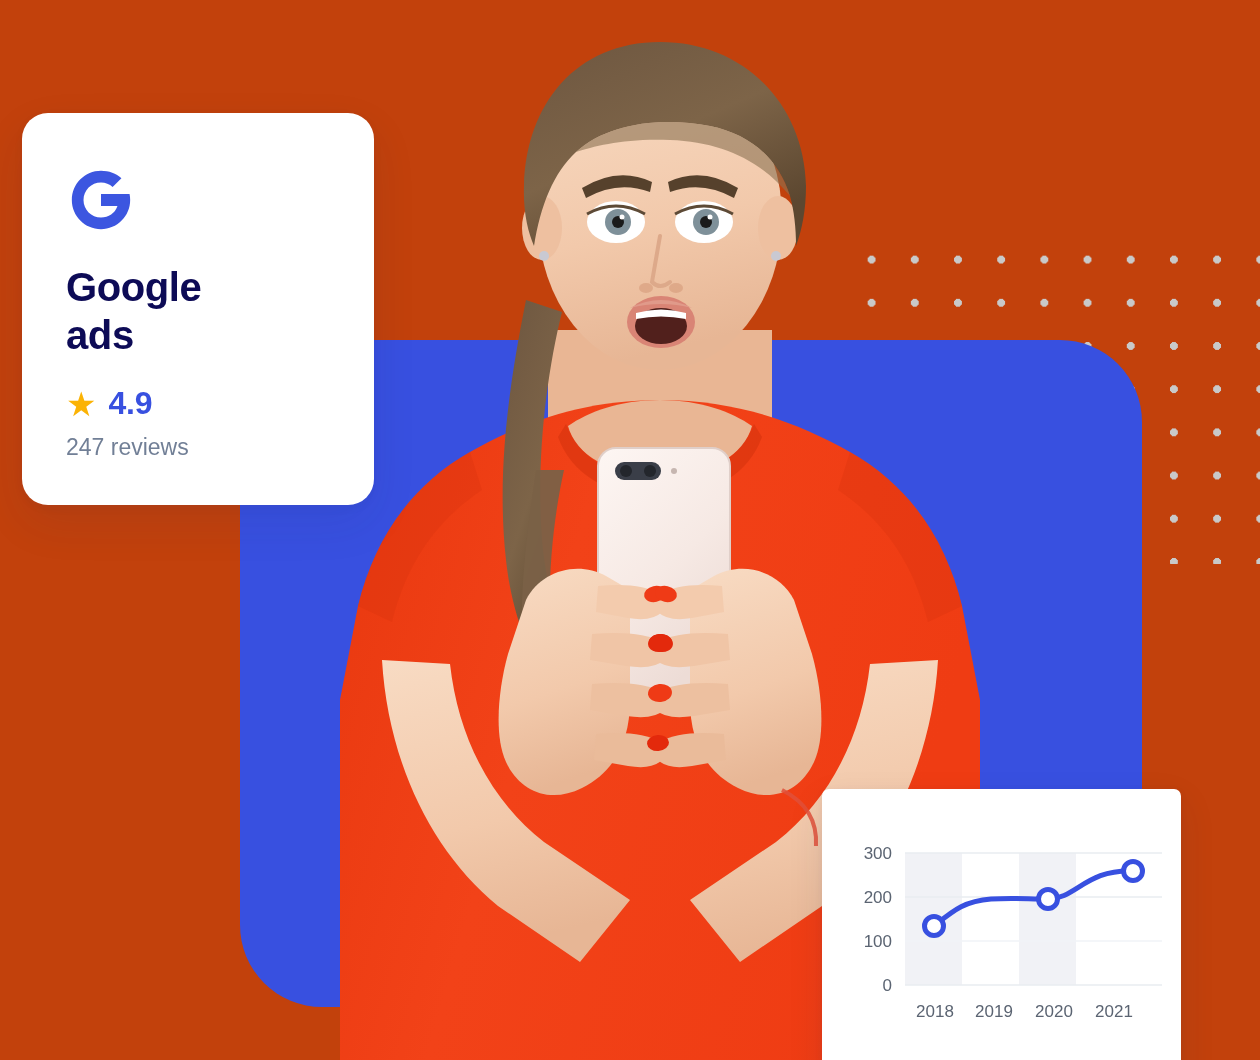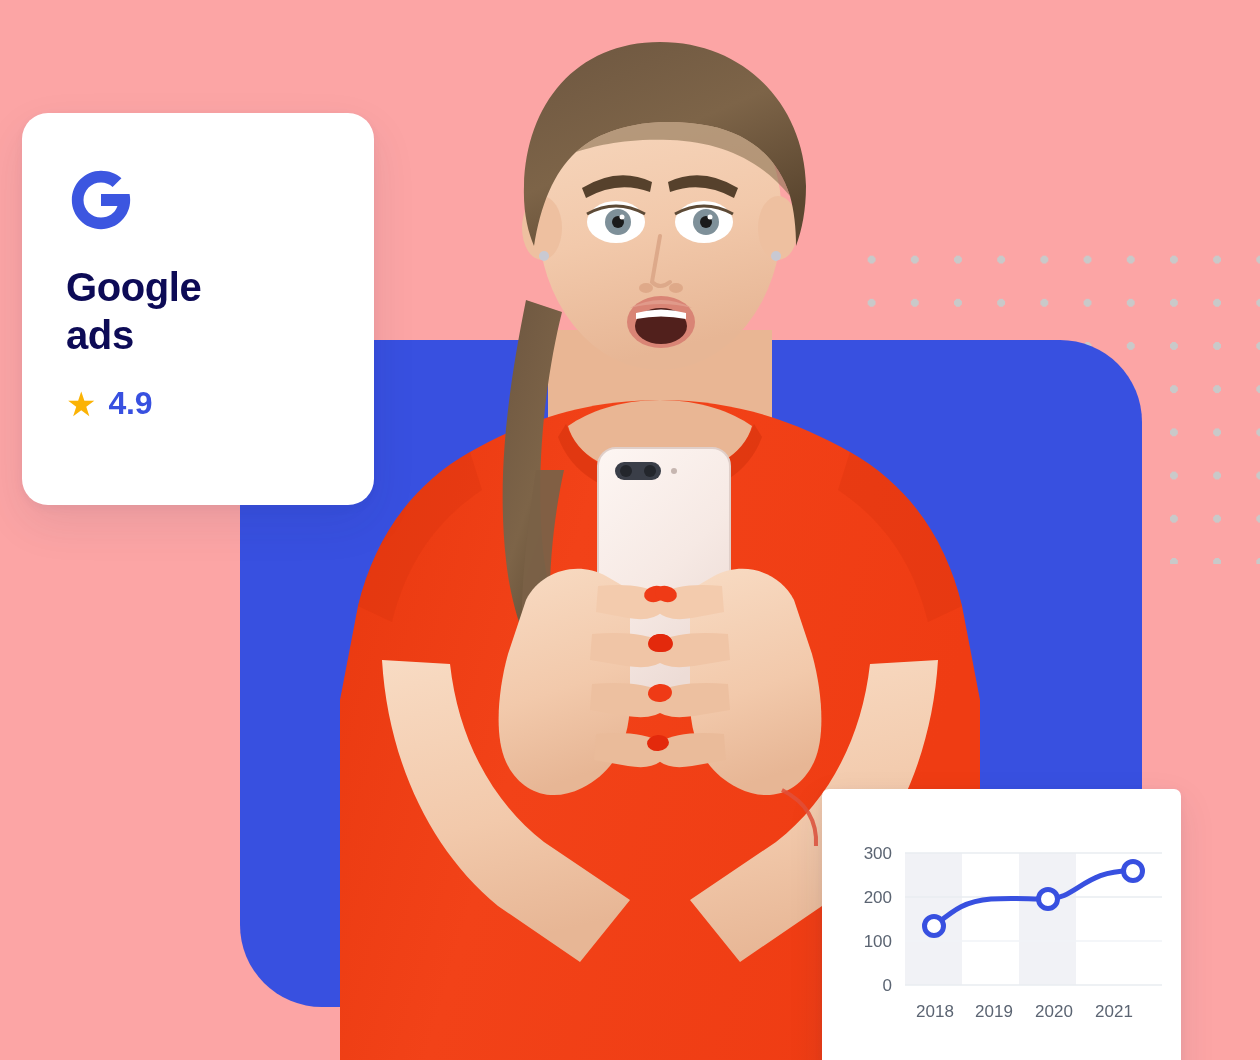--- a/index.html
+++ b/index.html
@@ -12,21 +12,21 @@
     background: #f2f5fa;
     font-family: "Liberation Sans", sans-serif;
     overflow: hidden;
   }
 
   #stage {
     position: relative;
     width: 1260px;
     height: 1060px;
     overflow: hidden;
-    background: #fca5a5;
+    background: #c2410c;
   }
 
   
   #dot-grid {
     position: absolute;
     left: 846px;
     top: 234px;
     width: 414px;
     height: 330px;
     background-image: radial-gradient(#c9c9c9 3.9px, rgba(0,0,0,0) 4.2px);
@@ -275,20 +275,21 @@
 
   <div id="google-card">
     <svg id="google-logo" viewBox="0 0 48 48">
       <path fill="#3c56e0" d="M24 4C12.95 4 4 12.95 4 24s8.95 20 20 20c11.05 0 20-8.95 20-20 0-1.4-.14-2.77-.41-4.09H24v8.18h11.3C33.6 33.1 29.2 36 24 36c-6.63 0-12-5.37-12-12s5.37-12 12-12c3.06 0 5.85 1.15 7.97 3.03l6.03-6.03C34.4 5.92 29.46 4 24 4z"></path>
     </svg>
     <h2 class="card-title">Google ads</h2>
     <div class="rating-row">
       <span class="star-icon">★</span>
       <span class="rating-value">4.9</span>
     </div>
+    <div class="reviews-count">247 reviews</div>
   </div>
 
   <div id="chart-card">
     <svg width="359" height="256" viewBox="0 0 359 256">
 
       <rect x="83" y="64" width="57" height="132" fill="#eef0f5" opacity="0.85"></rect>
       <rect x="197" y="64" width="57" height="132" fill="#eef0f5" opacity="0.85"></rect>
 
       <line x1="83" y1="64" x2="340" y2="64" stroke="#e9ecf1" stroke-width="1.5"></line>
       <line x1="83" y1="108" x2="340" y2="108" stroke="#e9ecf1" stroke-width="1.5"></line>

